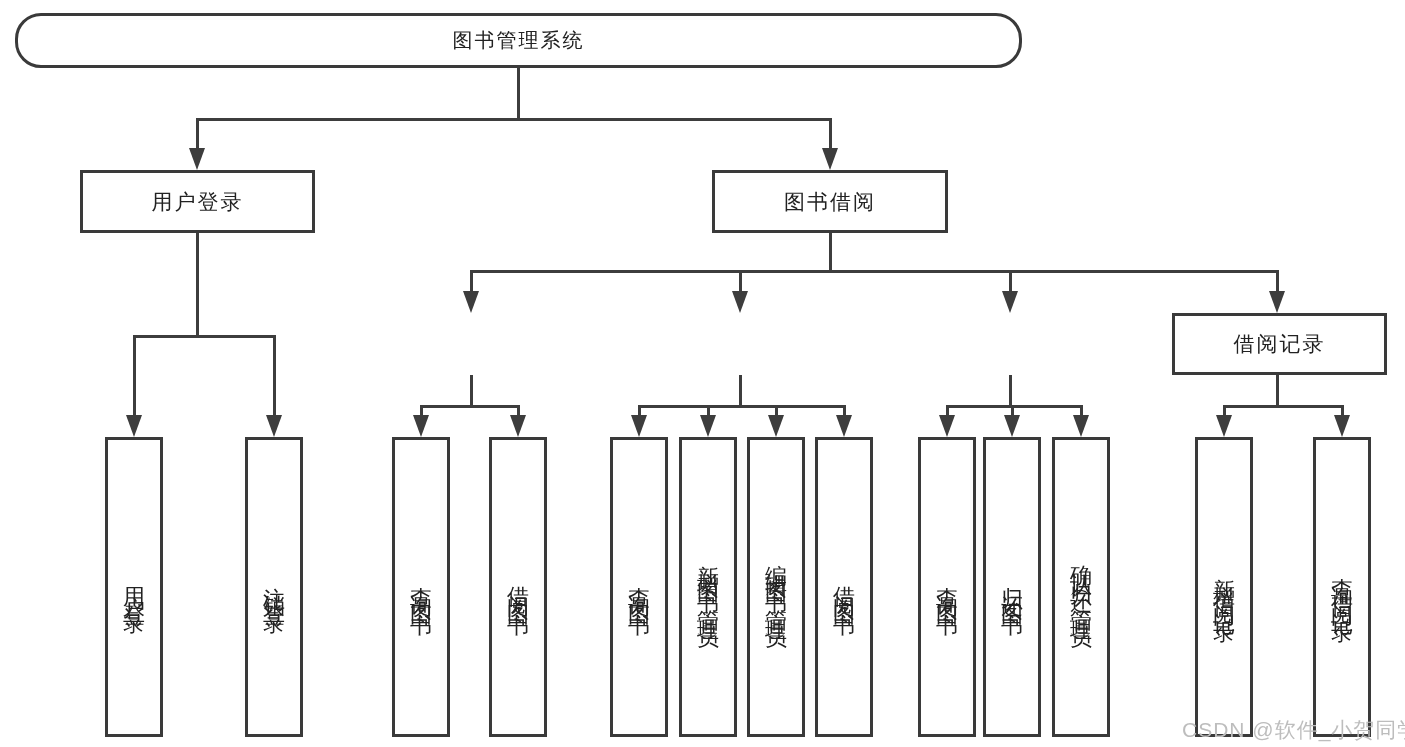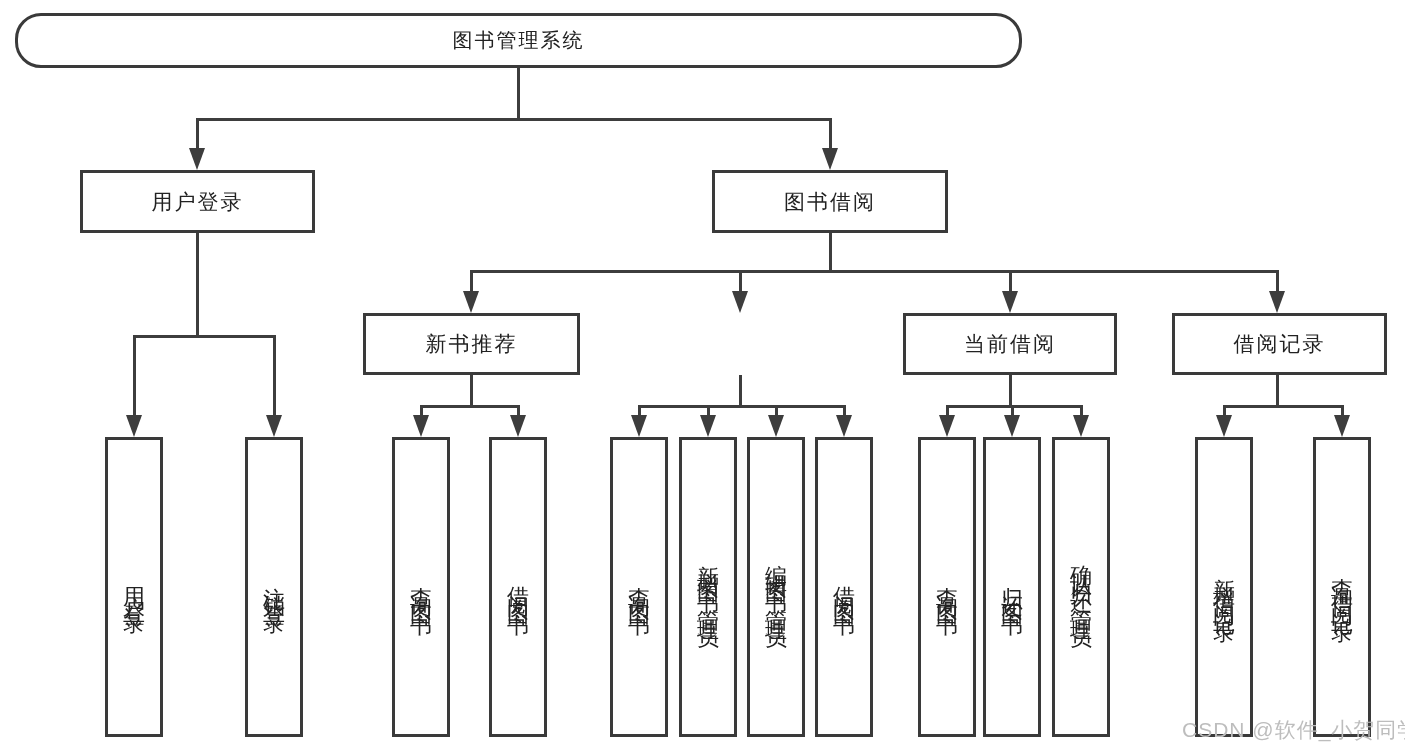--- a/index.html
+++ b/index.html
@@ -109,26 +109,20 @@
     <span class="hlabel">图书管理系统</span>
   </div>
 
   <div class="box" style="left:80px;top:170px;width:235px;height:63px;">
     <span class="hlabel">用户登录</span>
   </div>
   <div class="box" style="left:712px;top:170px;width:236px;height:63px;">
     <span class="hlabel">图书借阅</span>
   </div>
 
-  <div class="box" style="left:363px;top:313px;width:217px;height:62px;">
-    <span class="hlabel">新书推荐</span>
-  </div>
-  <div class="box" style="left:903px;top:313px;width:214px;height:62px;">
-    <span class="hlabel">当前借阅</span>
-  </div>
   <div class="box" style="left:1172px;top:313px;width:215px;height:62px;">
     <span class="hlabel">借阅记录</span>
   </div>
 
   <div class="box leaf" style="left:105px;top:437px;width:58px;height:300px;">
     <span class="vlabel">用户登录</span>
   </div>
   <div class="box leaf" style="left:245px;top:437px;width:58px;height:300px;">
     <span class="vlabel">注销登录</span>
   </div>

